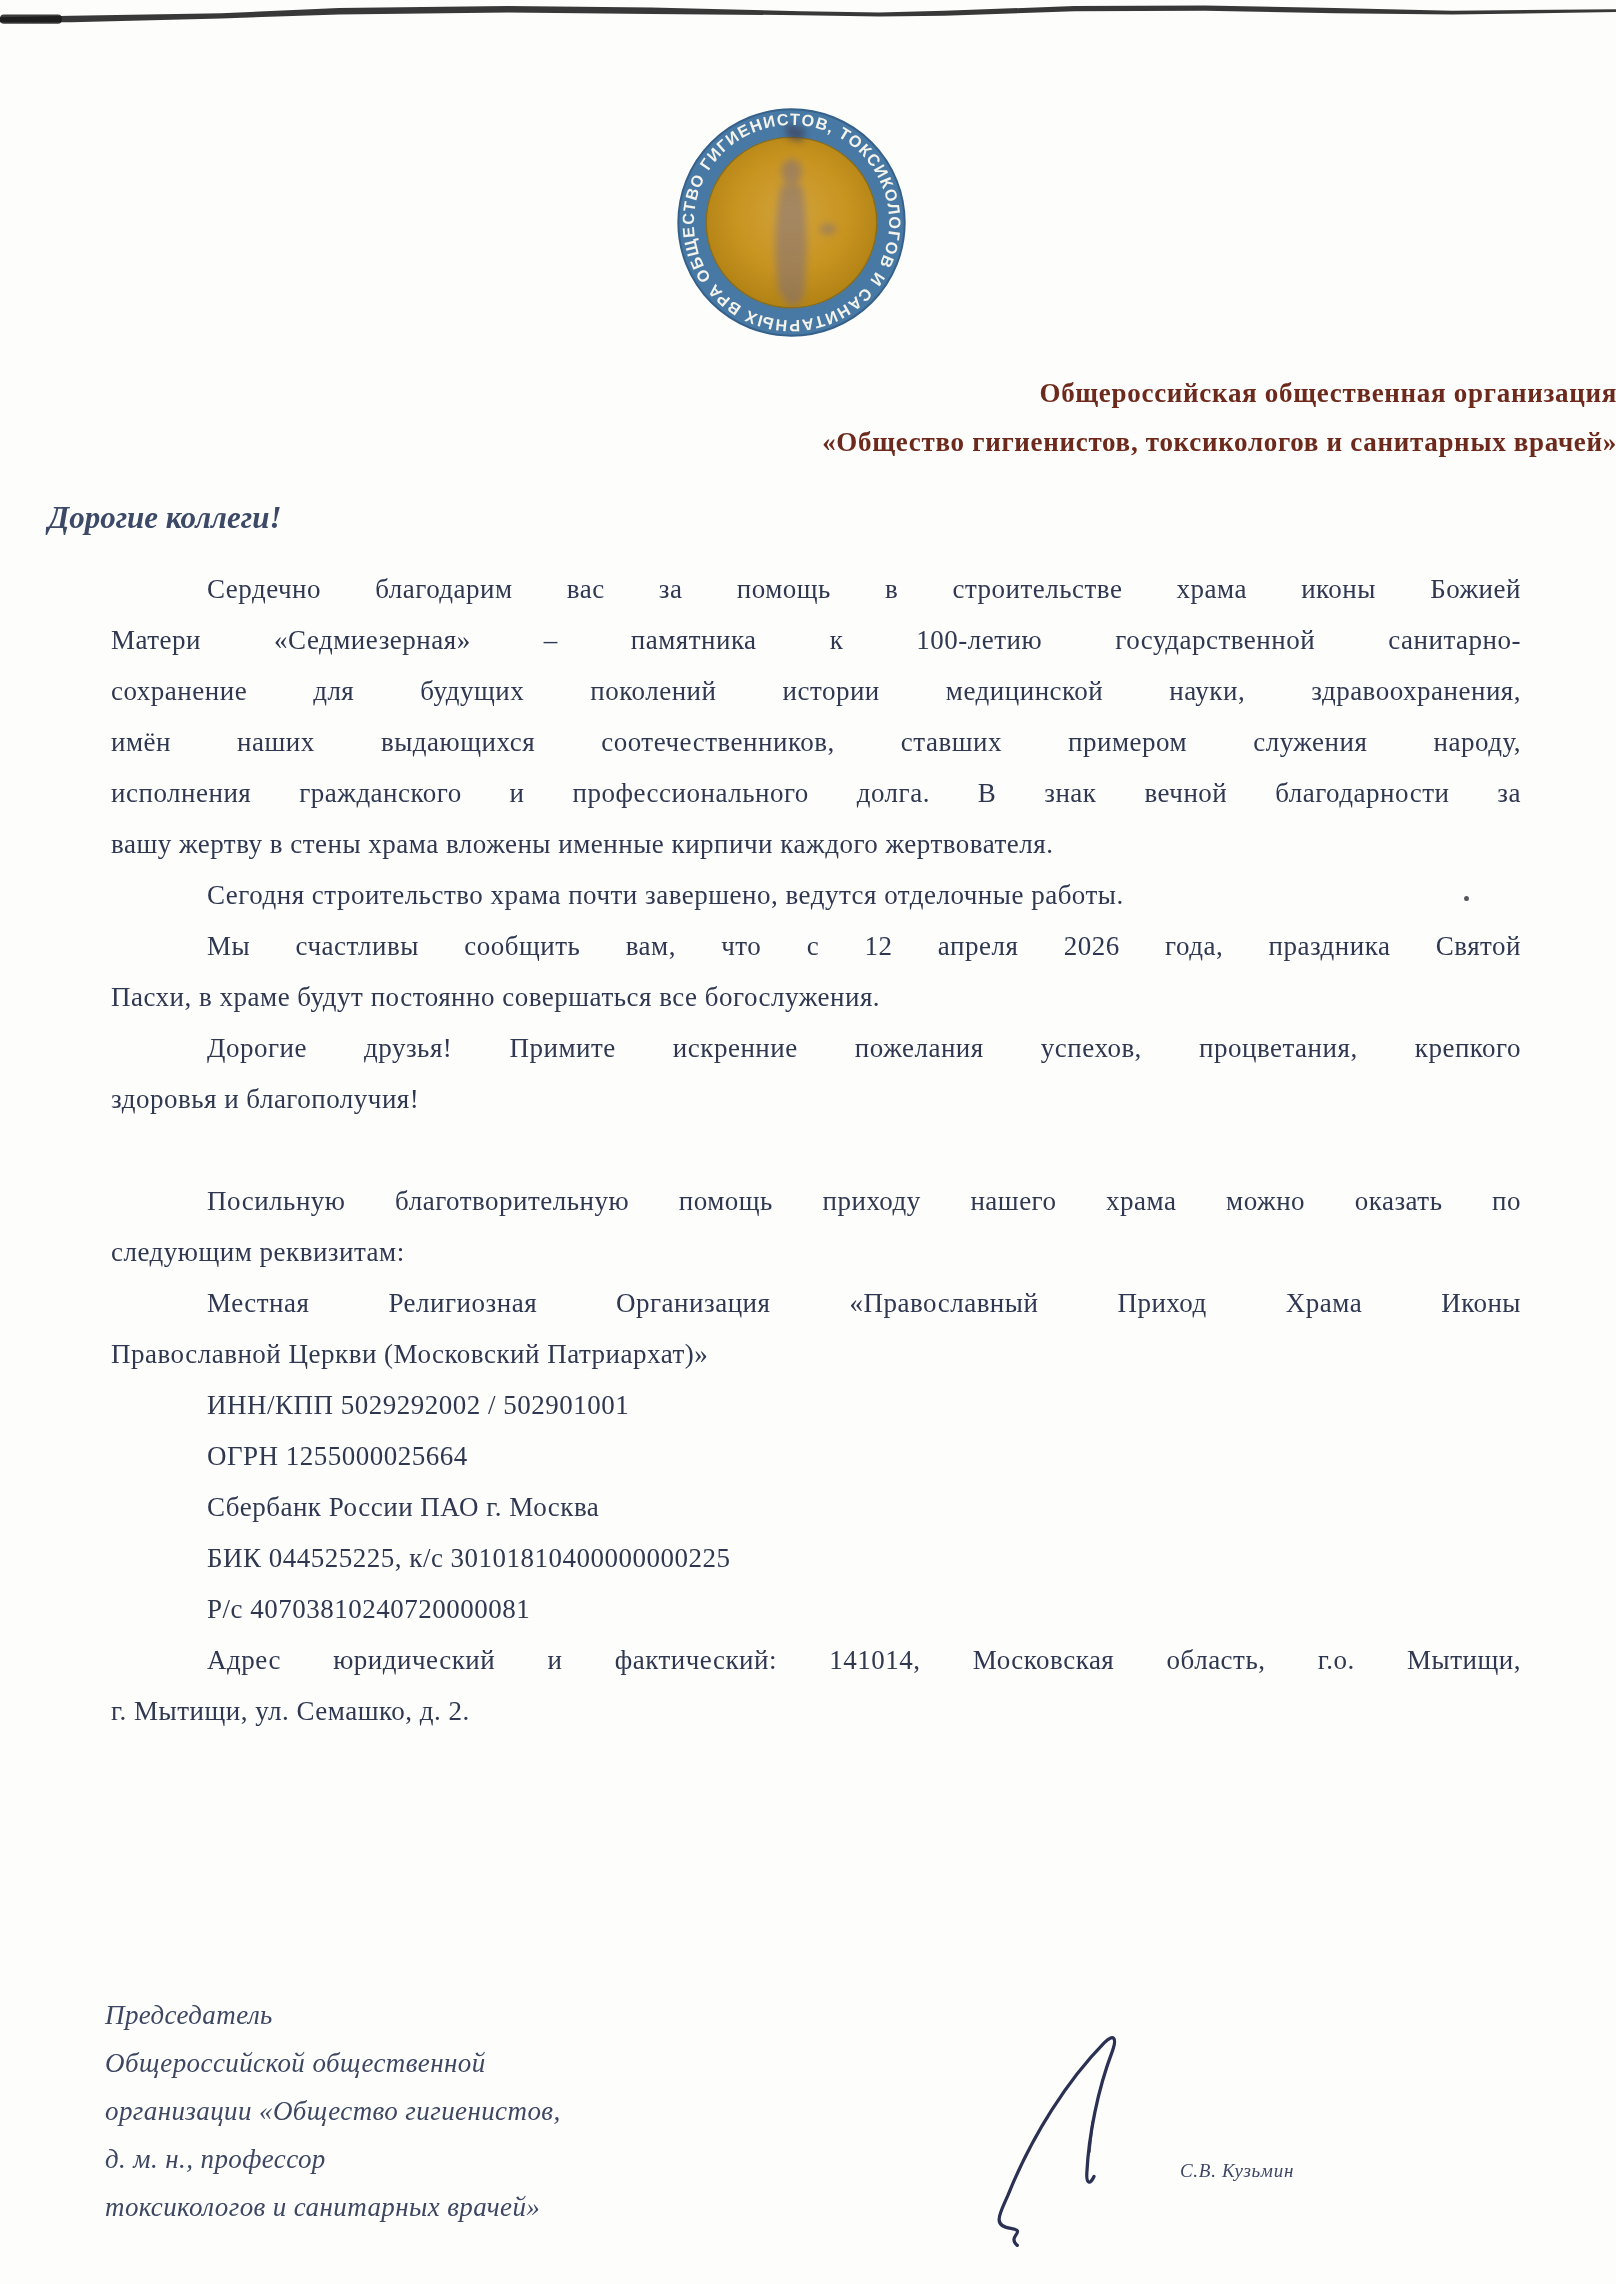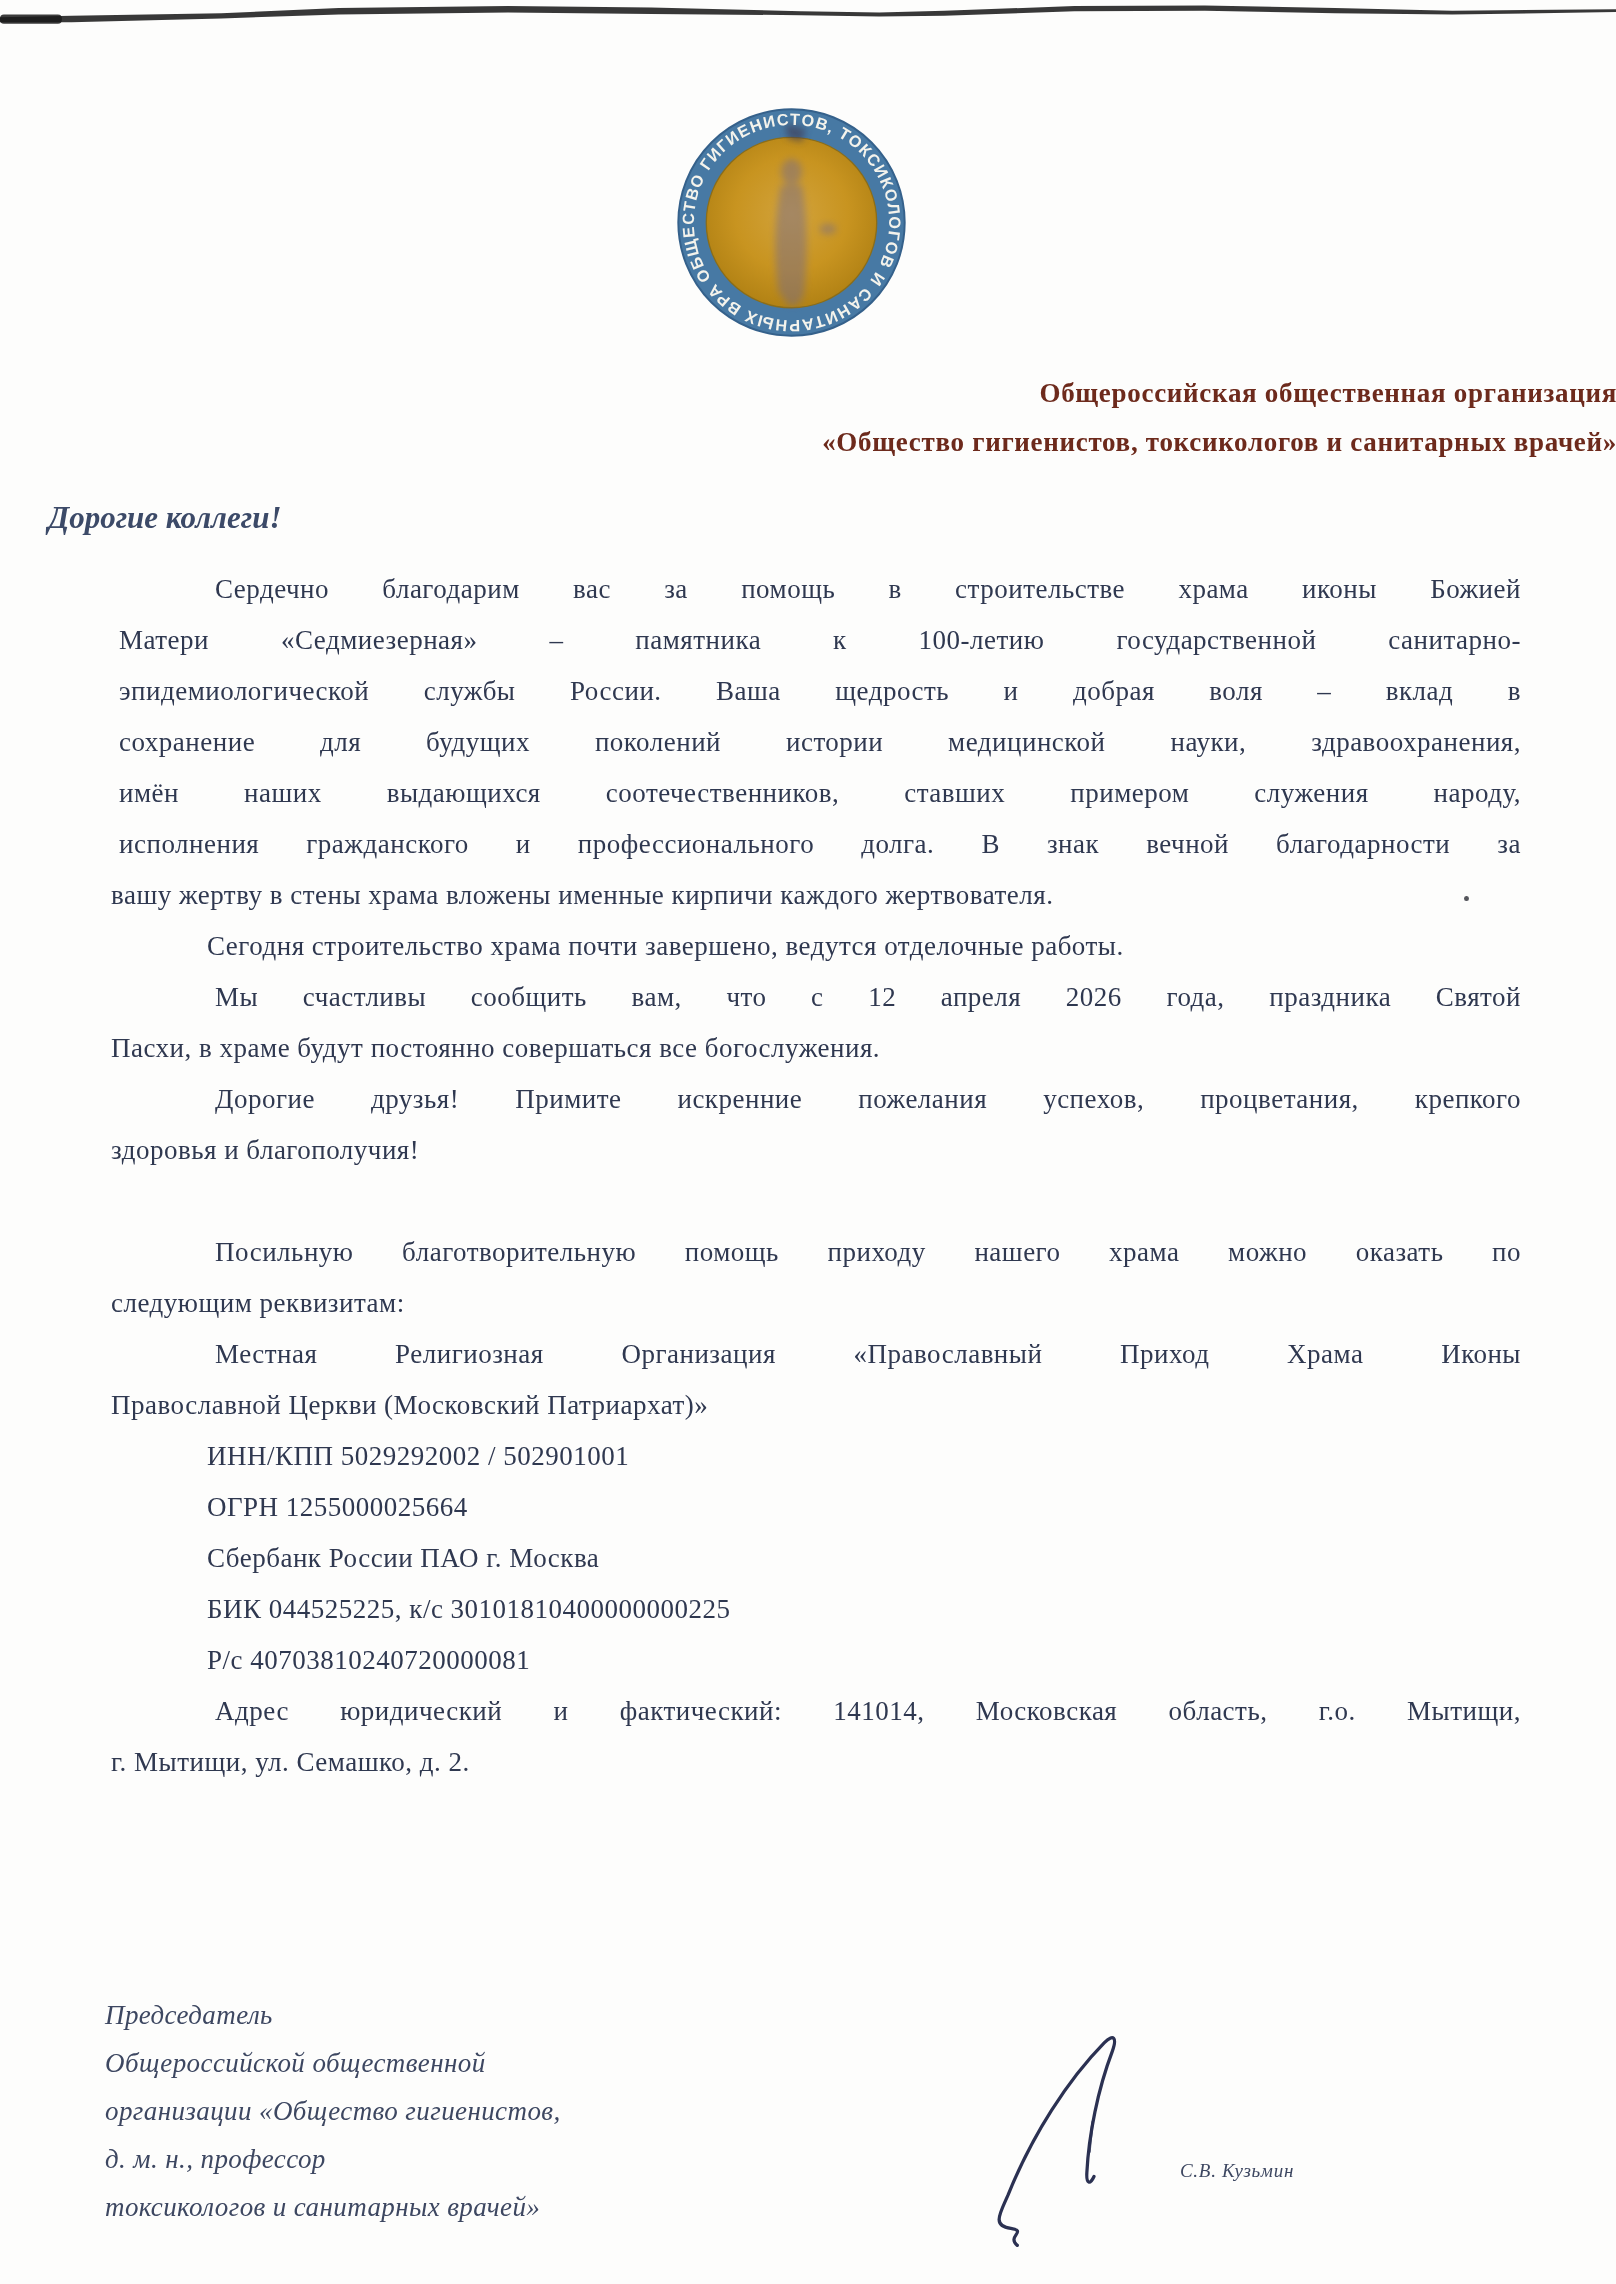--- a/index.html
+++ b/index.html
@@ -28,21 +28,21 @@
     text-align:left;font-weight:bold;font-style:italic;font-size:31px;
     color:#3c4a68;
     padding-left:48px;
   }
   
   .letter-body{
     position:absolute;left:111px;top:564px;width:1410px;
     font-size:27px;color:#2f3850;letter-spacing:0.5px;
   }
   .ln{line-height:51px;height:51px;white-space:nowrap;overflow:visible;}
-  .j{white-space:normal;text-align:justify;text-align-last:justify;margin-left:8px;}
+  .j{white-space:normal;text-align:justify;text-align-last:justify;}
   .ind{text-indent:96px;}
   .gap{height:51px;}
   .bold .ln{font-weight:bold;color:#1c2f52;letter-spacing:0.3px;}
   
   .speck{position:absolute;left:1464px;top:896px;width:4.6px;height:5.2px;border-radius:50%;background:#55565c;}
   
   .sig-block{
     position:absolute;left:105px;top:1991px;
     font-style:italic;font-size:27px;color:#3d4761;letter-spacing:0.4px;
   }
@@ -93,21 +93,20 @@
     <div>Общероссийская общественная организация</div>
     <div>«Общество гигиенистов, токсикологов и санитарных врачей»</div>
   </div>
 
   <div class="greeting">Дорогие коллеги!</div>
 
   <div class="letter-body">
     <div>
       <div class="ln j ind">Сердечно благодарим вас за помощь в строительстве храма иконы Божией</div>
       <div class="ln j">Матери «Седмиезерная» – памятника к 100-летию государственной санитарно-</div>
-      <div class="ln j">эпидемиологической службы России. Ваша щедрость и добрая воля – вклад в</div>
       <div class="ln j">сохранение для будущих поколений истории медицинской науки, здравоохранения,</div>
       <div class="ln j">имён наших выдающихся соотечественников, ставших примером служения народу,</div>
       <div class="ln j">исполнения гражданского и профессионального долга. В знак вечной благодарности за</div>
       <div class="ln">вашу жертву в стены храма вложены именные кирпичи каждого жертвователя.</div>
     </div>
     <div>
       <div class="ln ind">Сегодня строительство храма почти завершено, ведутся отделочные работы.</div>
     </div>
     <div>
       <div class="ln j ind">Мы счастливы сообщить вам, что с 12 апреля 2026 года, праздника Святой</div>

